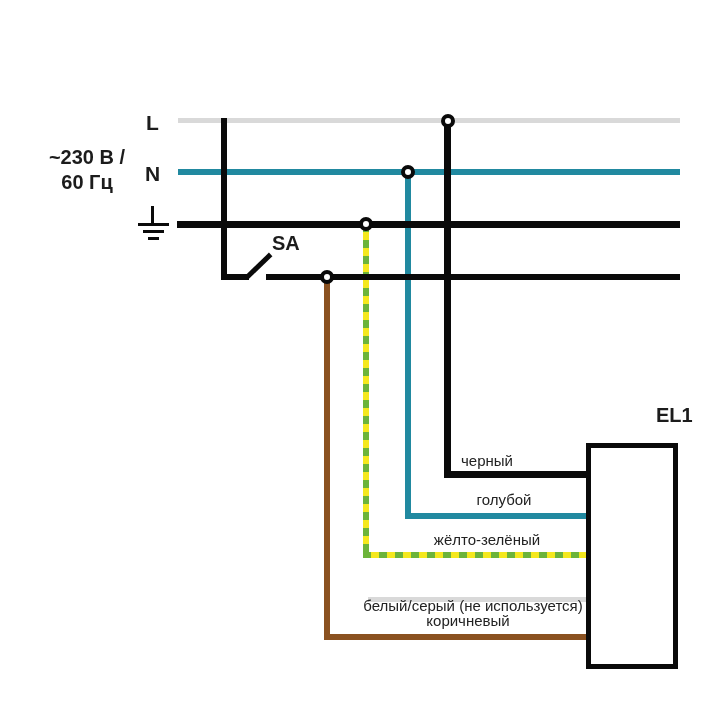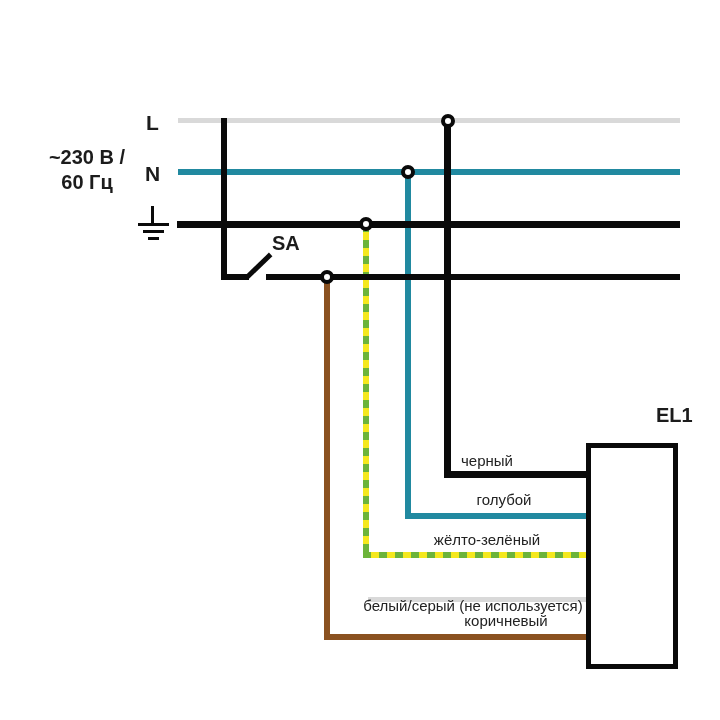--- a/index.html
+++ b/index.html
@@ -137,15 +137,15 @@
 
   <div class="junction" style="left:441px; top:114px;"></div>
   <div class="junction" style="left:401px; top:165px;"></div>
   <div class="junction" style="left:359px; top:217px;"></div>
   <div class="junction" style="left:320px; top:270px;"></div>
 
   <div class="wire-label" style="left:487px; top:452px;">черный</div>
   <div class="wire-label" style="left:504px; top:491px;">голубой</div>
   <div class="wire-label" style="left:487px; top:531px;">жёлто-зелёный</div>
   <div class="wire-label" style="left:473px; top:570px;margin-top:27px;">белый/серый (не используется)</div>
-  <div class="wire-label" style="left:506px; top:612px;">коричневый</div>
+  <div class="wire-label" style="left:468px; top:612px;">коричневый</div>
 
 </div>
 
 </body></html>

